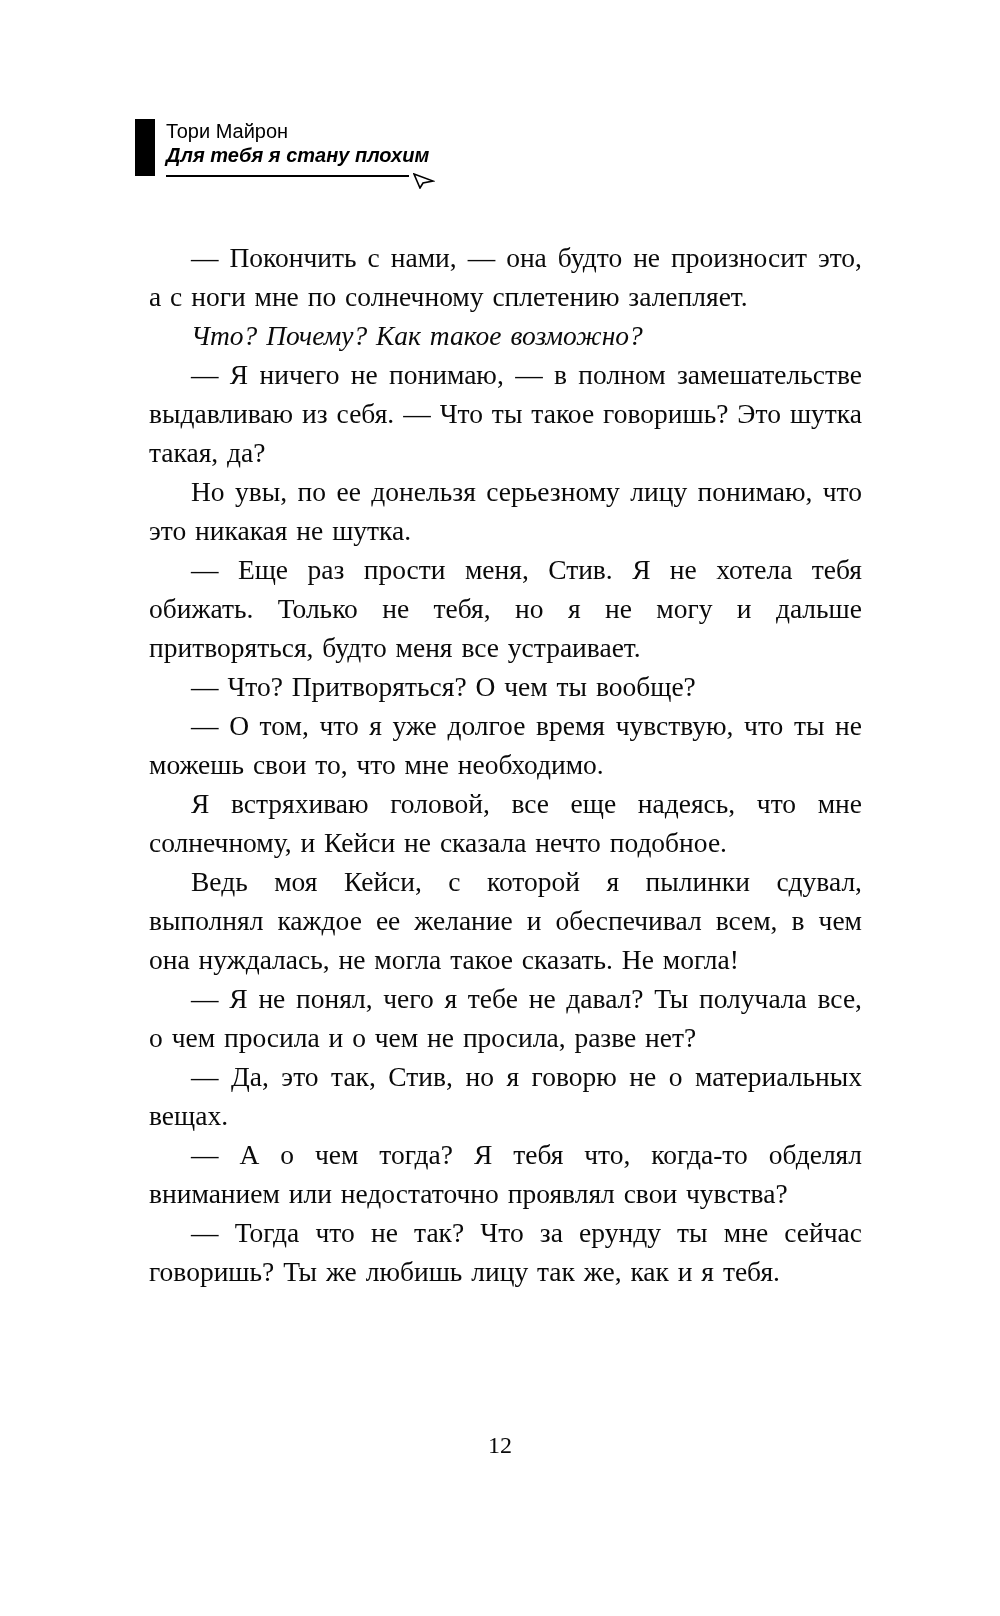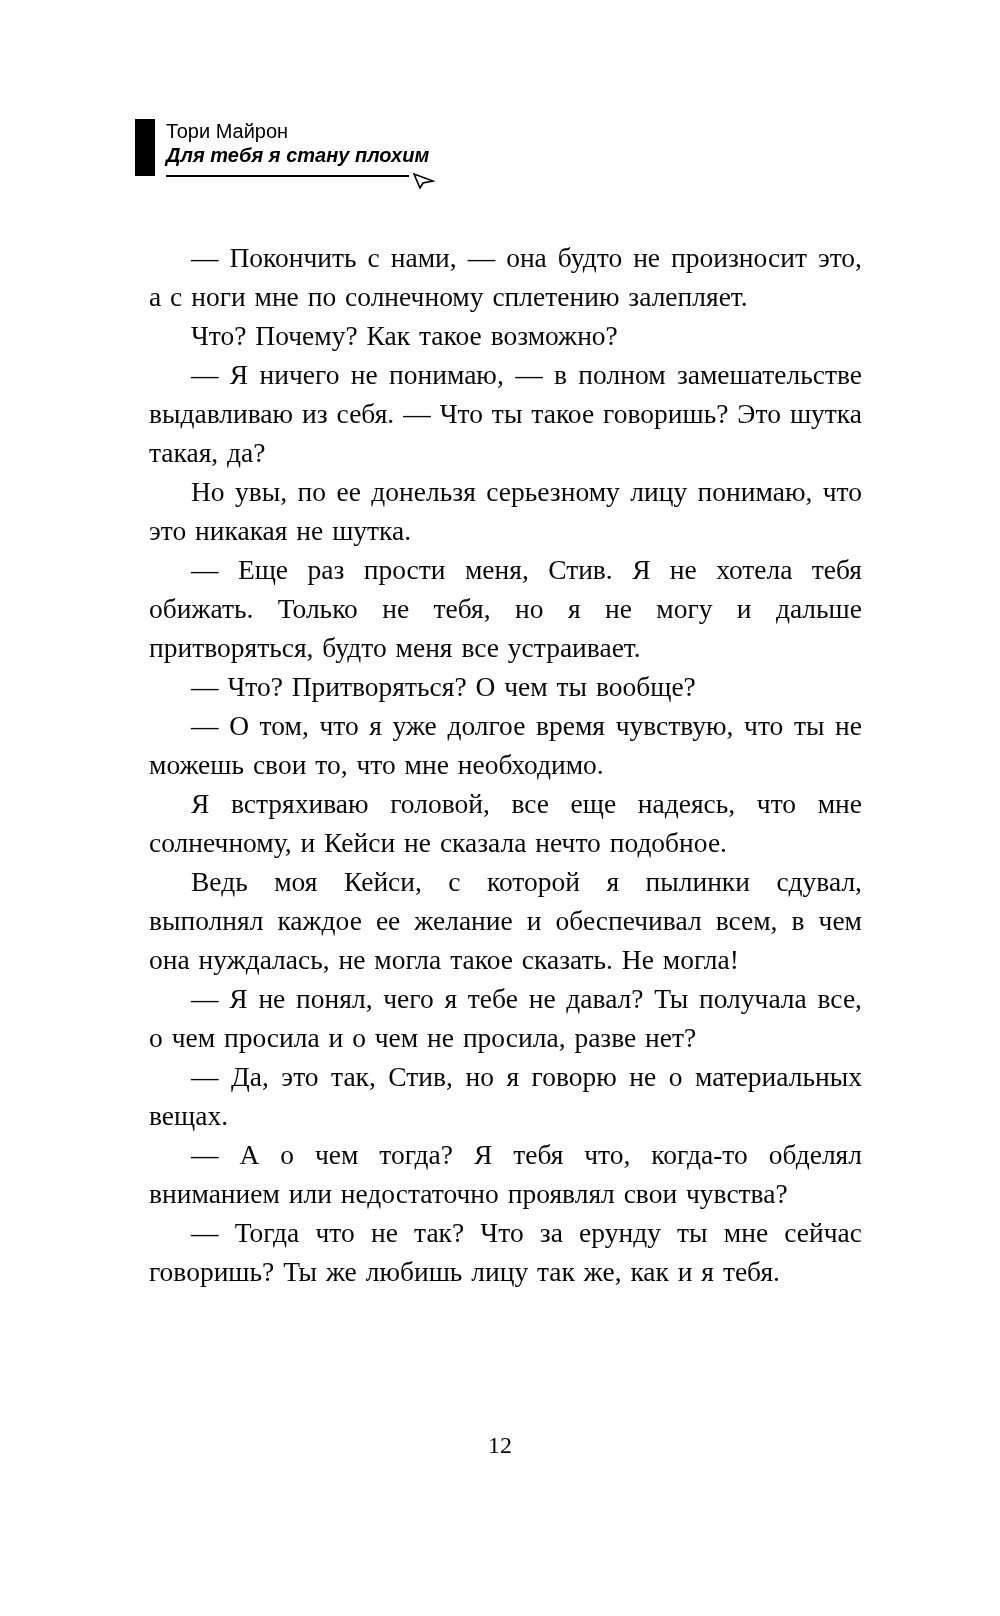--- a/index.html
+++ b/index.html
@@ -73,21 +73,21 @@
     line-height: 39px;
     text-align: justify;
     hyphens: auto;
     margin-top: 24px;
   }
   .para {
     margin: 0;
     text-indent: 42px;
     word-spacing: 2px;
   }
-  .para.italic { }
+  .para.italic { font-style: italic; }
 
   
   .page-number {
     position: absolute;
     left: 0;
     top: 1432px;
     width: 1000px;
     text-align: center;
     font-size: 24px;
     color: #0a0a0a;

